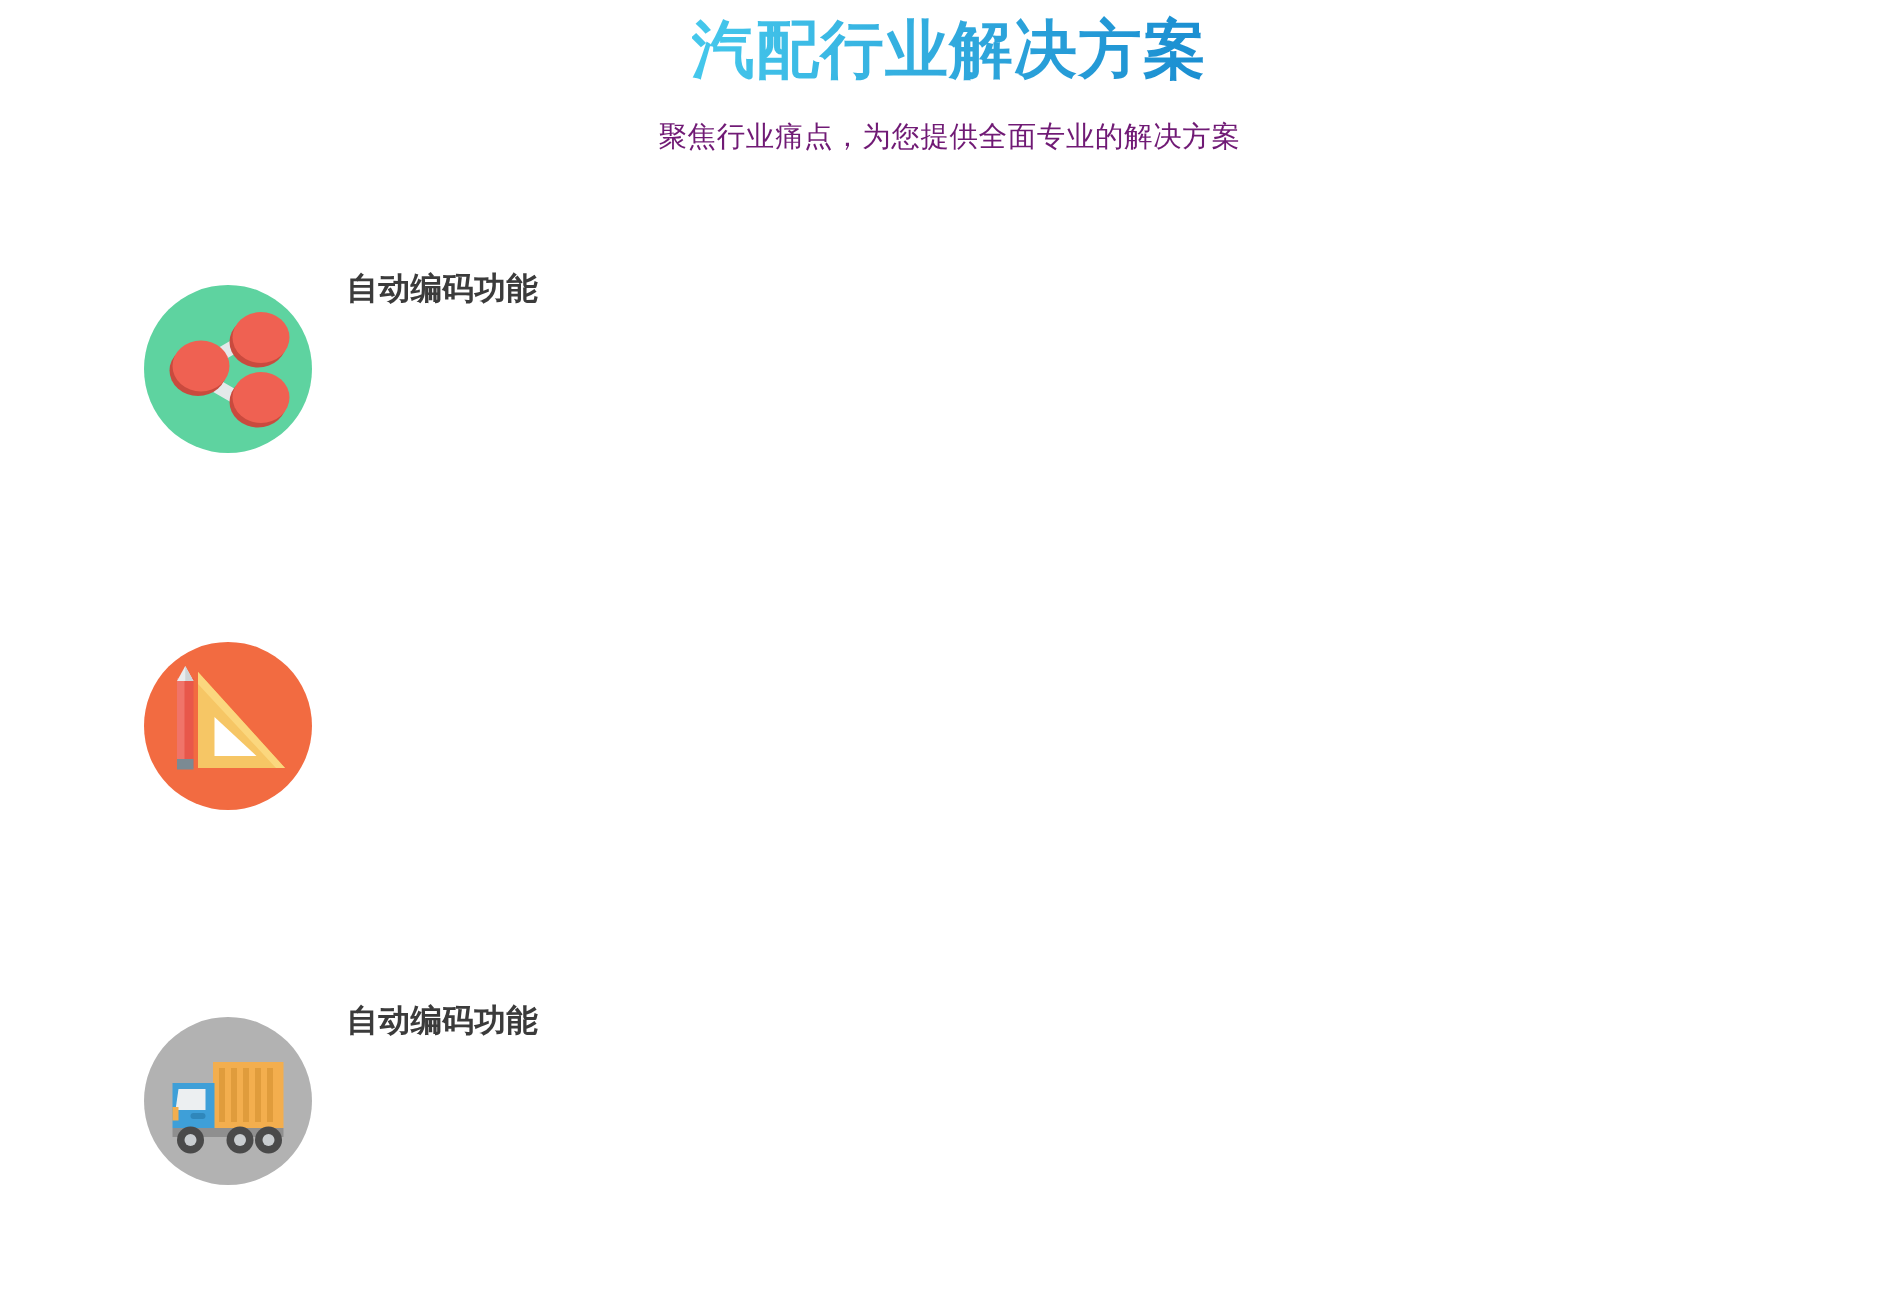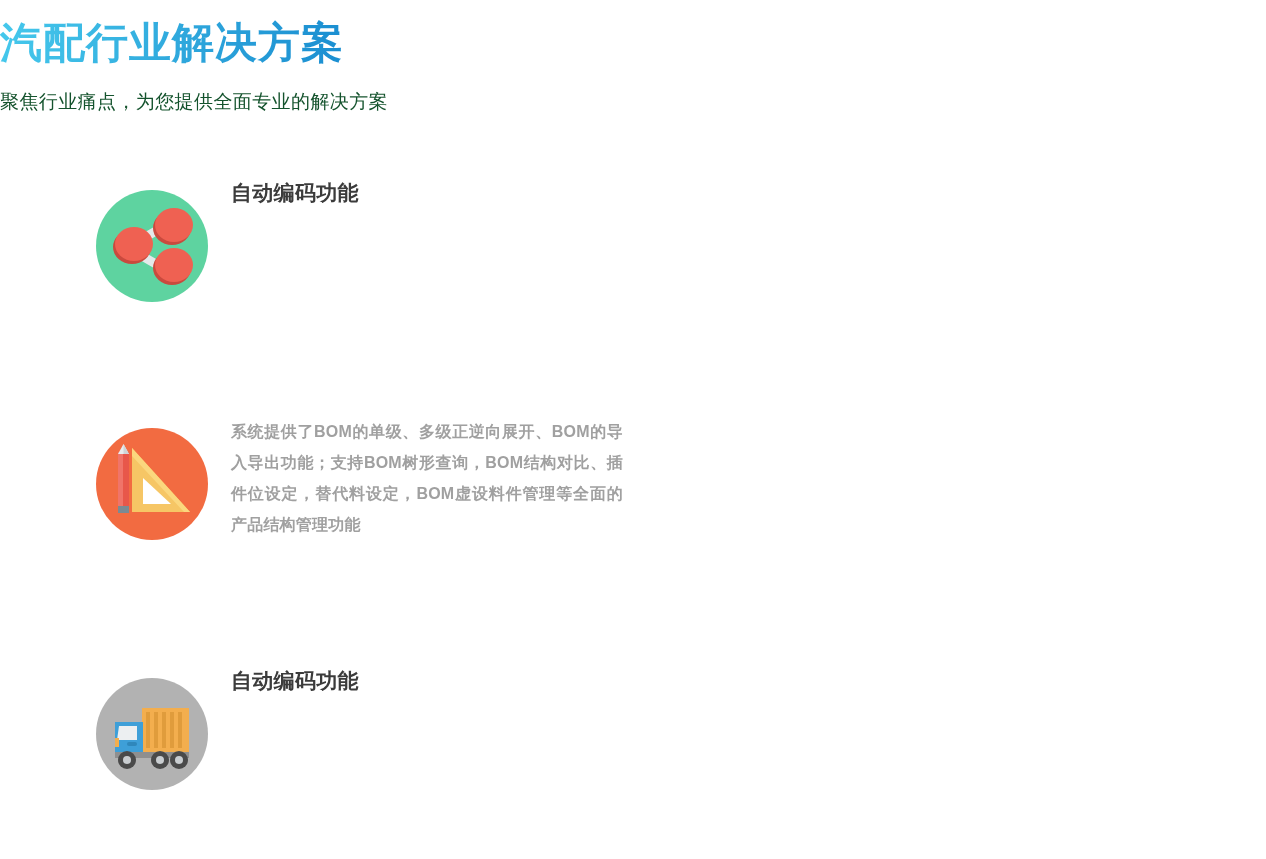--- a/index.html
+++ b/index.html
@@ -14,41 +14,42 @@
 
   .page {
     width: 1266px;
     height: 859px;
     position: relative;
     background: #ffffff;
   }
 
   
   .header {
-    padding-top: 14px;
+    text-align: center;
+    padding-top: 4px;
   }
 
   .page-title {
     font-size: 42px;
     font-weight: bold;
     line-height: 58px;
     letter-spacing: 1px;
     background-image: linear-gradient(95deg, #45c8ec 0%, #3ab8e4 28%, #2ba2da 62%, #1a8ed1 100%);
     -webkit-background-clip: text;
     background-clip: text;
     color: transparent;
     -webkit-text-fill-color: transparent;
     display: inline-block;
   }
 
   .page-subtitle {
     margin-top: 16px;
     font-size: 19px;
     line-height: 28px;
-    color: #14532d;
+    color: #701a75;
     font-weight: normal;
     letter-spacing: 0.4px;
   }
 
   
   .features {
     position: absolute;
     top: 178px;
     left: 0;
     width: 1222px;
@@ -152,21 +153,20 @@
             <polygon points="47,50 75,76 47,76" fill="#ffffff"></polygon>
             <rect x="22" y="24" width="11" height="60" fill="#e8574a"></rect>
             <rect x="22" y="24" width="5" height="60" fill="#f07469"></rect>
             <polygon points="27.5,16 22,26 33,26" fill="#e9edee"></polygon>
             <polygon points="27.5,16 27.5,26 33,26" fill="#cfd5d7"></polygon>
             <rect x="22" y="78" width="11" height="7" fill="#7b8a93"></rect>
           </svg>
         </div>
       </div>
       <div class="feature-body">
-        <div class="feature-desc">系统提供了BOM的单级、多级正逆向展开、BOM的导入导出功能；支持BOM树形查询，BOM结构对比、插件位设定，替代料设定，BOM虚设料件管理等全面的产品结构管理功能</div>
       </div>
     </div>
 
     <div class="feature feature-col-right">
       
       
     </div>
 
     <div class="feature feature-col-left">
       <div class="feature-icon-wrap">

